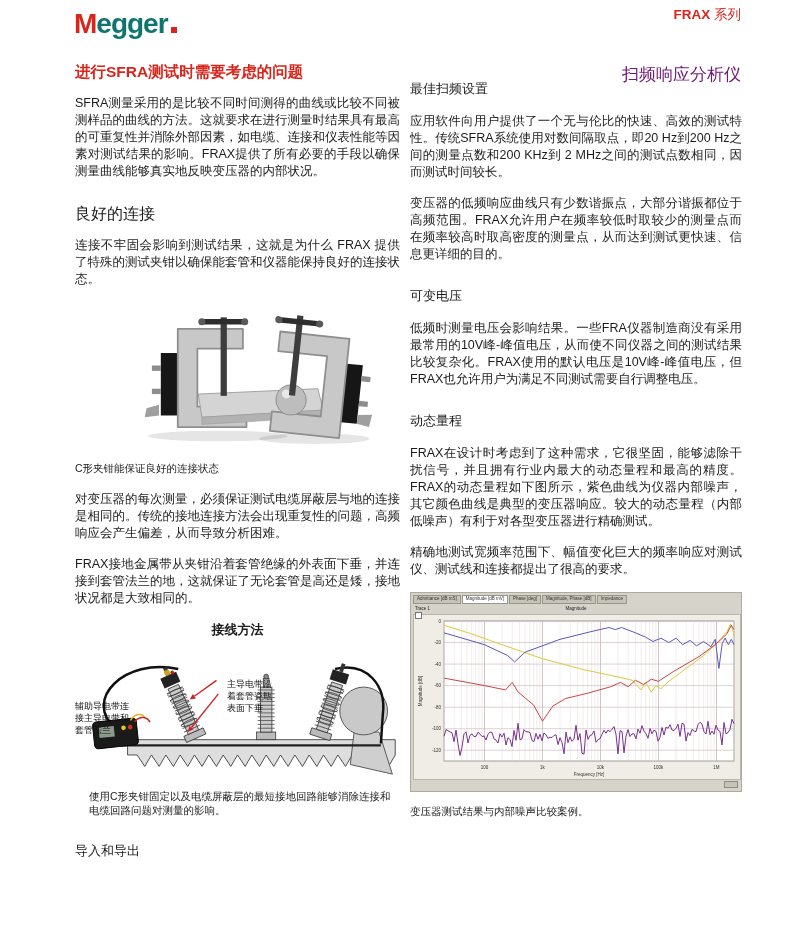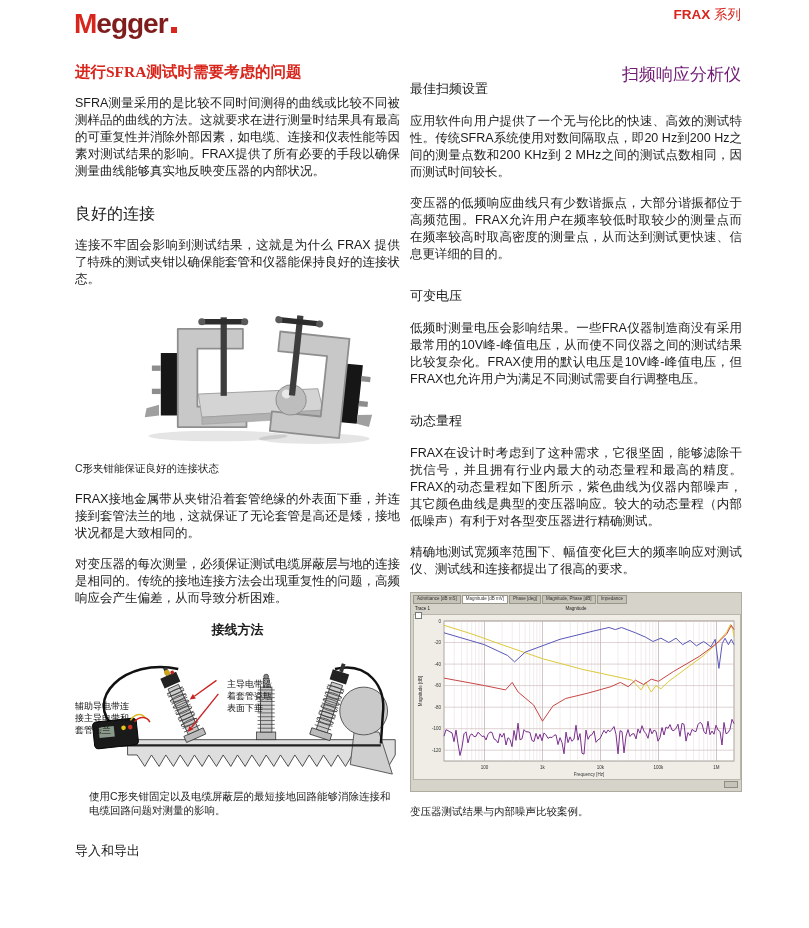--- a/index.html
+++ b/index.html
@@ -2,32 +2,32 @@
 <html><head>
 <meta charset="utf-8">
 <style>
   html,body{margin:0;padding:0;background:#ffffff;}
   body{font-family:"Liberation Sans","DejaVu Sans",sans-serif;color:#1c1c1c;}
   .page{position:relative;width:809px;height:928px;background:#fff;overflow:hidden;}
 
   
   .logo{position:absolute;left:74px;top:8px;font-size:28px;font-weight:bold;letter-spacing:-1px;}
   .logo .m{color:#d9261c;}
-  .logo .rest{color:#7f1d1d;}
+  .logo .rest{color:#0f766e;}
   .logo .sq{display:inline-block;width:6px;height:6px;background:#d9261c;margin-left:3px;}
   .hdr-right{position:absolute;right:68px;top:7px;text-align:right;line-height:1.25;}
   .hdr-right .l1{font-size:13.5px;color:#d9261c;}
   .hdr-right .l1 b{font-weight:bold;}
   .hdr-right .l2{font-size:17px;color:#701a75;margin-top:40px;}
 
   
   .col-left{position:absolute;left:75px;top:54px;width:325px;}
   .col-right{position:absolute;left:410px;top:70px;width:332px;}
 
-  h1{color:#d9261c;font-size:15.5px;font-weight:bold;margin:8px 0 12px 0;font-family:Liberation Serif, serif;}
+  h1{color:#d9261c;font-size:15.5px;font-weight:bold;margin:8px 0 12px 0;}
   h2{font-size:16px;font-weight:400;margin:24px 0 12px 0;}
   h3{font-size:13px;font-weight:400;margin:24px 0 15px 0;}
   p{font-size:12.5px;line-height:1.36;margin:0 0 14px 0;text-align:justify;}
   .caption{font-size:10.5px;line-height:1.35;margin:3px 0 16px 0;}
 
   .photo{margin:6px 0 0 18px;}
   .diagram{position:relative;margin-top:8px;}
   .diagram-title{text-align:center;font-weight:bold;font-size:13px;margin:0 0 2px 0;}
   .dlabel{position:absolute;font-size:9px;line-height:1.3;color:#111;margin-top:28px;}
   .diagram-caption{font-size:10.5px;line-height:1.35;margin:4px 0 16px 0;padding-left:14px;padding-right:6px;}
@@ -101,22 +101,22 @@
           <circle cx="14" cy="89" r="5" fill="#ececec" opacity="0.9"></circle>
           <rect x="17" y="0" width="7" height="90" fill="#3d3d3d"></rect>
           <rect x="-3" y="4" width="46" height="6" rx="3" fill="#2d2d2d"></rect>
           <circle cx="-3" cy="7" r="4" fill="#5a5a5a"></circle>
           <circle cx="43" cy="7" r="4" fill="#5a5a5a"></circle>
         </g>
       </svg>
     </div>
     <div class="caption">C形夹钳能保证良好的连接状态</div>
 
+    <p>对变压器的每次测量，必须保证测试电缆屏蔽层与地的连接是相同的。传统的接地连接方法会出现重复性的问题，高频响应会产生偏差，从而导致分析困难。</p>
     <p>FRAX接地金属带从夹钳沿着套管绝缘的外表面下垂，并连接到套管法兰的地，这就保证了无论套管是高还是矮，接地状况都是大致相同的。</p>
-    <p>对变压器的每次测量，必须保证测试电缆屏蔽层与地的连接是相同的。传统的接地连接方法会出现重复性的问题，高频响应会产生偏差，从而导致分析困难。</p>
 
     <div class="diagram">
       <div class="diagram-title">接线方法</div>
       <svg width="325" height="140" viewBox="0 0 340 140">
 
         <path d="M55,100 L335,100 L335,116 l-7,12 l-8,-12 l-7,12 l-8,-12 l-7,12 l-8,-12 l-7,12 l-8,-12 l-7,12 l-8,-12 l-7,12 l-8,-12 l-7,12 l-8,-12 l-7,12 l-8,-12 l-7,12 l-8,-12 l-7,12 l-8,-12 l-7,12 l-8,-12 l-7,12 l-8,-12 l-7,12 l-8,-12 l-7,12 l-8,-12 l-7,12 l-8,-12 l-7,12 l-8,-12 l-7,12 l-8,-12 l-7,12 l-8,-12 L55,116 Z" fill="#dedede" stroke="#4a4a4a" stroke-width="1"></path>
 
         <polygon points="292,92 318,92 332,136 288,126" fill="#cfcfcf" stroke="#555" stroke-width="1"></polygon>
         <circle cx="302" cy="70" r="25" fill="#c9c9c9" stroke="#555" stroke-width="1"></circle>
 

